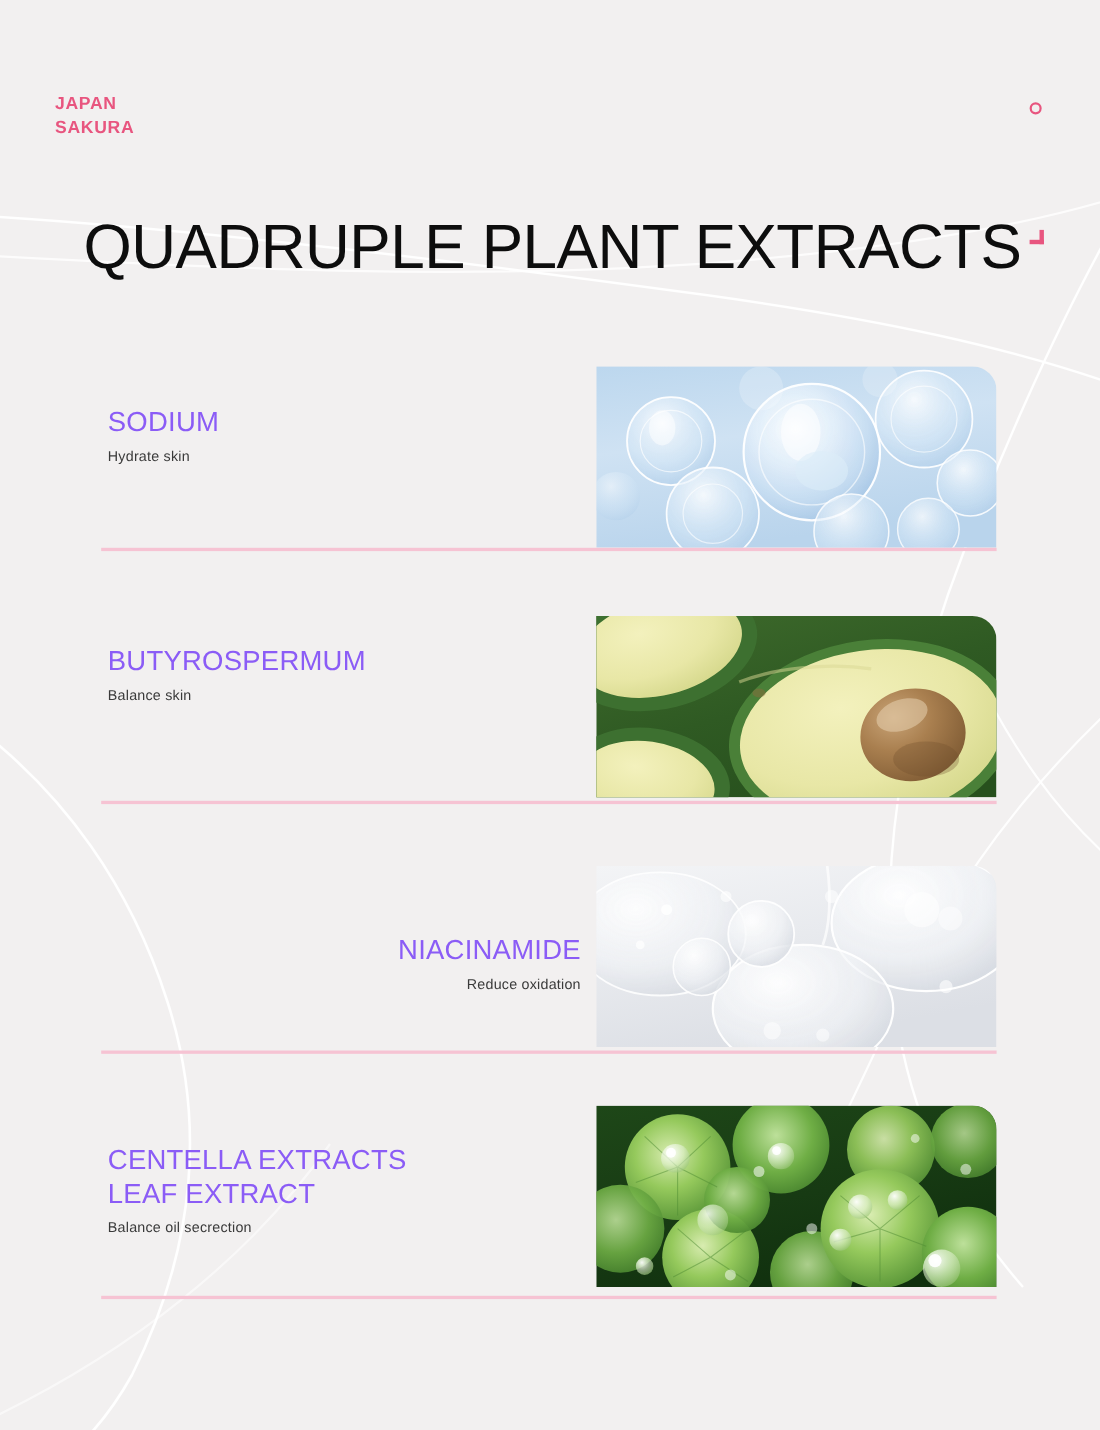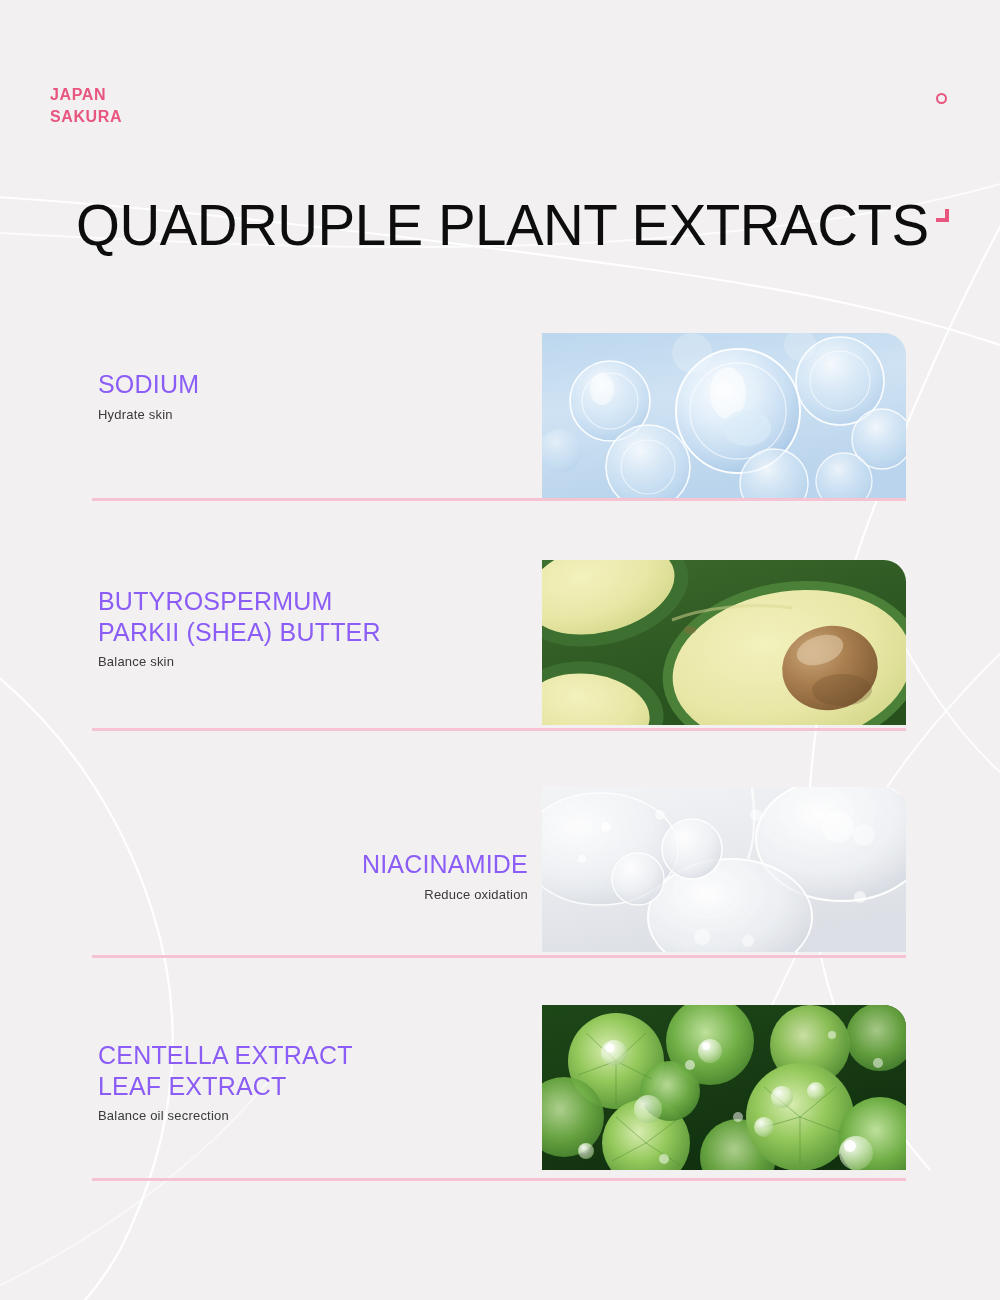--- a/index.html
+++ b/index.html
@@ -226,21 +226,20 @@
         <circle cx="150" cy="20" r="20" fill="#ffffff" opacity="0.22"></circle>
         <circle cx="258" cy="12" r="16" fill="#ffffff" opacity="0.2"></circle>
       </svg>
     </div>
     <div class="divider d1"></div>
   </div>
 
   <div class="block block-2">
     <div class="block-text t2">
       <div class="ingredient-name">BUTYROSPERMUM</div>
-      <div class="ingredient-name">PARKII (SHEA) BUTTER</div>
       <div class="ingredient-benefit">Balance skin</div>
     </div>
     <div class="block-photo ph2">
       <svg class="photo-svg" viewBox="0 0 364 165" preserveAspectRatio="none">
         <defs>
           <linearGradient id="g2bg" x1="0" y1="0" x2="0.6" y2="1">
             <stop offset="0%" stop-color="#3f6b2c"></stop>
             <stop offset="55%" stop-color="#2f5a23"></stop>
             <stop offset="100%" stop-color="#27501d"></stop>
           </linearGradient>
@@ -310,21 +309,21 @@
         <circle cx="160" cy="150" r="8" fill="#ffffff" opacity="0.5"></circle>
         <circle cx="206" cy="154" r="6" fill="#ffffff" opacity="0.5"></circle>
         <path d="M 210 0 C 214 30, 212 56, 206 72" stroke="#ffffff" stroke-width="2.5" fill="none" opacity="0.7"></path>
       </svg>
     </div>
     <div class="divider d3"></div>
   </div>
 
   <div class="block block-4">
     <div class="block-text t4">
-      <div class="ingredient-name">CENTELLA EXTRACT</div>
+      <div class="ingredient-name">CENTELLA EXTRACTS</div>
       <div class="ingredient-name">LEAF EXTRACT</div>
       <div class="ingredient-benefit">Balance oil secrection</div>
     </div>
     <div class="block-photo ph4">
       <svg class="photo-svg" viewBox="0 0 364 165" preserveAspectRatio="none">
         <defs>
           <linearGradient id="g4bg" x1="0" y1="0" x2="0.5" y2="1">
             <stop offset="0%" stop-color="#1e4718"></stop>
             <stop offset="60%" stop-color="#173a13"></stop>
             <stop offset="100%" stop-color="#10300e"></stop>

